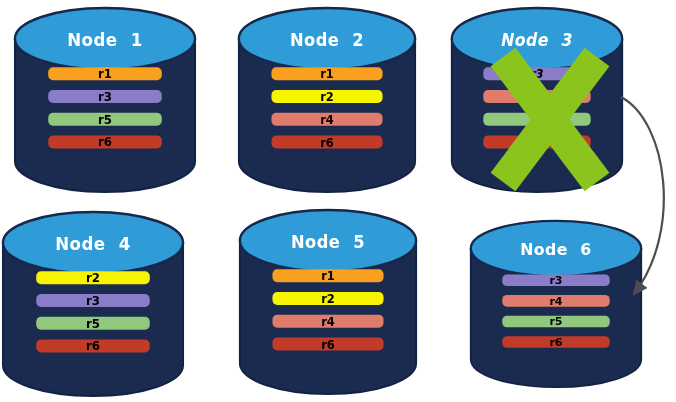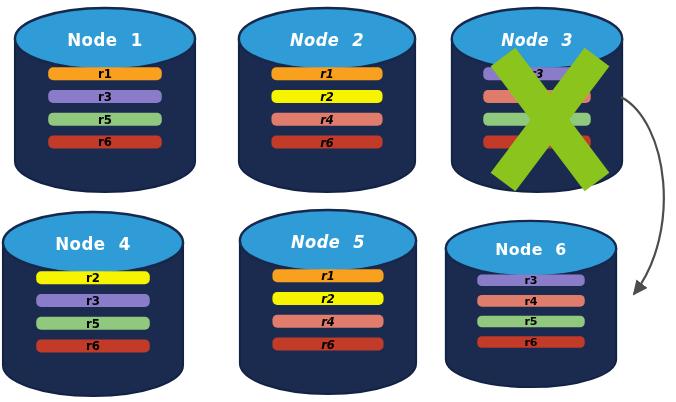--- a/index.html
+++ b/index.html
@@ -42,21 +42,21 @@
       <text class="bar-label" x="95" y="73">r1</text>
       <rect class="bar" x="37" y="85" width="116" height="13" rx="5" fill="#8A7CC8"></rect>
       <text class="bar-label" x="95" y="96">r3</text>
       <rect class="bar" x="37" y="108" width="116" height="13" rx="5" fill="#90C87E"></rect>
       <text class="bar-label" x="95" y="119">r5</text>
       <rect class="bar" x="37" y="131" width="116" height="13" rx="5" fill="#C23A28"></rect>
       <text class="bar-label" x="95" y="142">r6</text>
     </svg>
   </div>
 
-  <div class="node" style="left:236px; top:6px; width:182px; height:188px;font-style:italic;">
+  <div class="node" style="left:236px; top:6px; width:182px; height:188px;">
     <svg viewBox="0 0 190 190" preserveAspectRatio="none">
       <path class="cyl-body" d="M3,33 L3,157 A92,31 0 0 0 187,157 L187,33 A92,31 0 0 1 3,33 Z" fill="#1B2B50"></path>
       <ellipse class="cyl-top" cx="95" cy="33" rx="92" ry="31" fill="#2F9CD8"></ellipse>
       <text class="node-title" x="95" y="40">Node 2</text>
       <rect class="bar" x="37" y="62" width="116" height="13" rx="5" fill="#F9A11E"></rect>
       <text class="bar-label" x="95" y="73">r1</text>
       <rect class="bar" x="37" y="85" width="116" height="13" rx="5" fill="#F7F400"></rect>
       <text class="bar-label" x="95" y="96">r2</text>
       <rect class="bar" x="37" y="108" width="116" height="13" rx="5" fill="#E07C6C"></rect>
       <text class="bar-label" x="95" y="119">r4</text>
@@ -90,37 +90,37 @@
       <text class="bar-label" x="95" y="73">r2</text>
       <rect class="bar" x="37" y="85" width="116" height="13" rx="5" fill="#8A7CC8"></rect>
       <text class="bar-label" x="95" y="96">r3</text>
       <rect class="bar" x="37" y="108" width="116" height="13" rx="5" fill="#90C87E"></rect>
       <text class="bar-label" x="95" y="119">r5</text>
       <rect class="bar" x="37" y="131" width="116" height="13" rx="5" fill="#C23A28"></rect>
       <text class="bar-label" x="95" y="142">r6</text>
     </svg>
   </div>
 
-  <div class="node" style="left:237px; top:208px; width:182px; height:188px;font-style:italic;">
+  <div class="node" style="left:237px; top:208px; width:182px; height:188px;">
     <svg viewBox="0 0 190 190" preserveAspectRatio="none">
       <path class="cyl-body" d="M3,33 L3,157 A92,31 0 0 0 187,157 L187,33 A92,31 0 0 1 3,33 Z" fill="#1B2B50"></path>
       <ellipse class="cyl-top" cx="95" cy="33" rx="92" ry="31" fill="#2F9CD8"></ellipse>
       <text class="node-title" x="95" y="40">Node 5</text>
       <rect class="bar" x="37" y="62" width="116" height="13" rx="5" fill="#F9A11E"></rect>
       <text class="bar-label" x="95" y="73">r1</text>
       <rect class="bar" x="37" y="85" width="116" height="13" rx="5" fill="#F7F400"></rect>
       <text class="bar-label" x="95" y="96">r2</text>
       <rect class="bar" x="37" y="108" width="116" height="13" rx="5" fill="#E07C6C"></rect>
       <text class="bar-label" x="95" y="119">r4</text>
       <rect class="bar" x="37" y="131" width="116" height="13" rx="5" fill="#C23A28"></rect>
       <text class="bar-label" x="95" y="142">r6</text>
     </svg>
   </div>
 
-  <div class="node" style="left:443px; top:219px; width:176px; height:170px;">
+  <div class="node" style="left:468px; top:219px; width:176px; height:170px;">
     <svg viewBox="0 0 190 190" preserveAspectRatio="none">
       <path class="cyl-body" d="M3,33 L3,157 A92,31 0 0 0 187,157 L187,33 A92,31 0 0 1 3,33 Z" fill="#1B2B50"></path>
       <ellipse class="cyl-top" cx="95" cy="33" rx="92" ry="31" fill="#2F9CD8"></ellipse>
       <text class="node-title" x="95" y="40">Node 6</text>
       <rect class="bar" x="37" y="62" width="116" height="13" rx="5" fill="#8A7CC8"></rect>
       <text class="bar-label" x="95" y="73">r3</text>
       <rect class="bar" x="37" y="85" width="116" height="13" rx="5" fill="#E07C6C"></rect>
       <text class="bar-label" x="95" y="96">r4</text>
       <rect class="bar" x="37" y="108" width="116" height="13" rx="5" fill="#90C87E"></rect>
       <text class="bar-label" x="95" y="119">r5</text>

